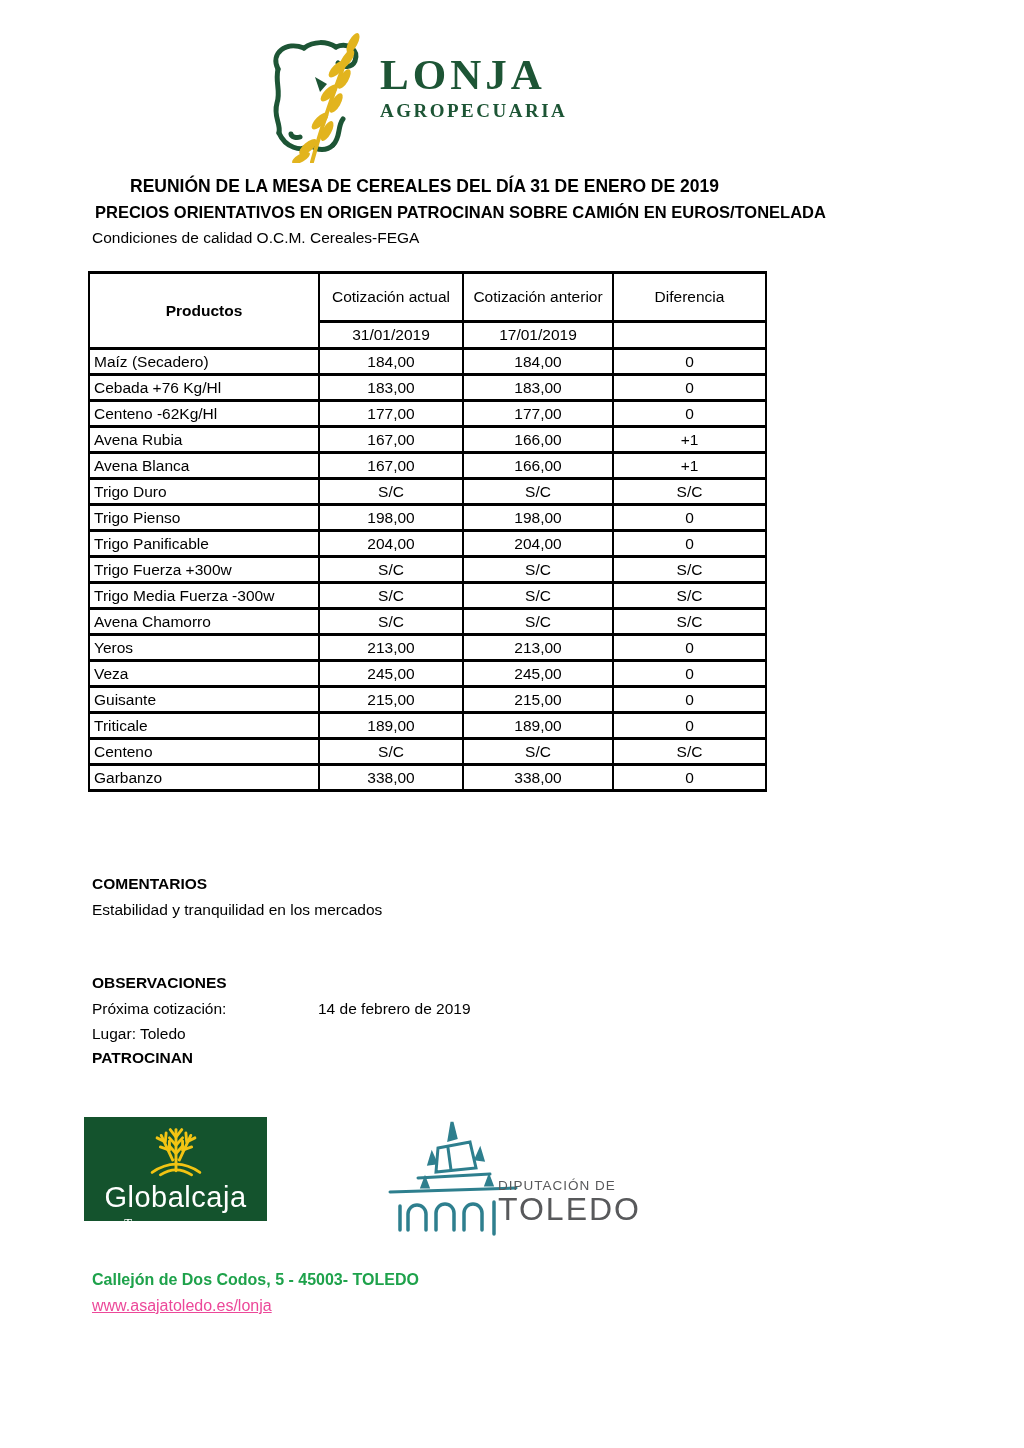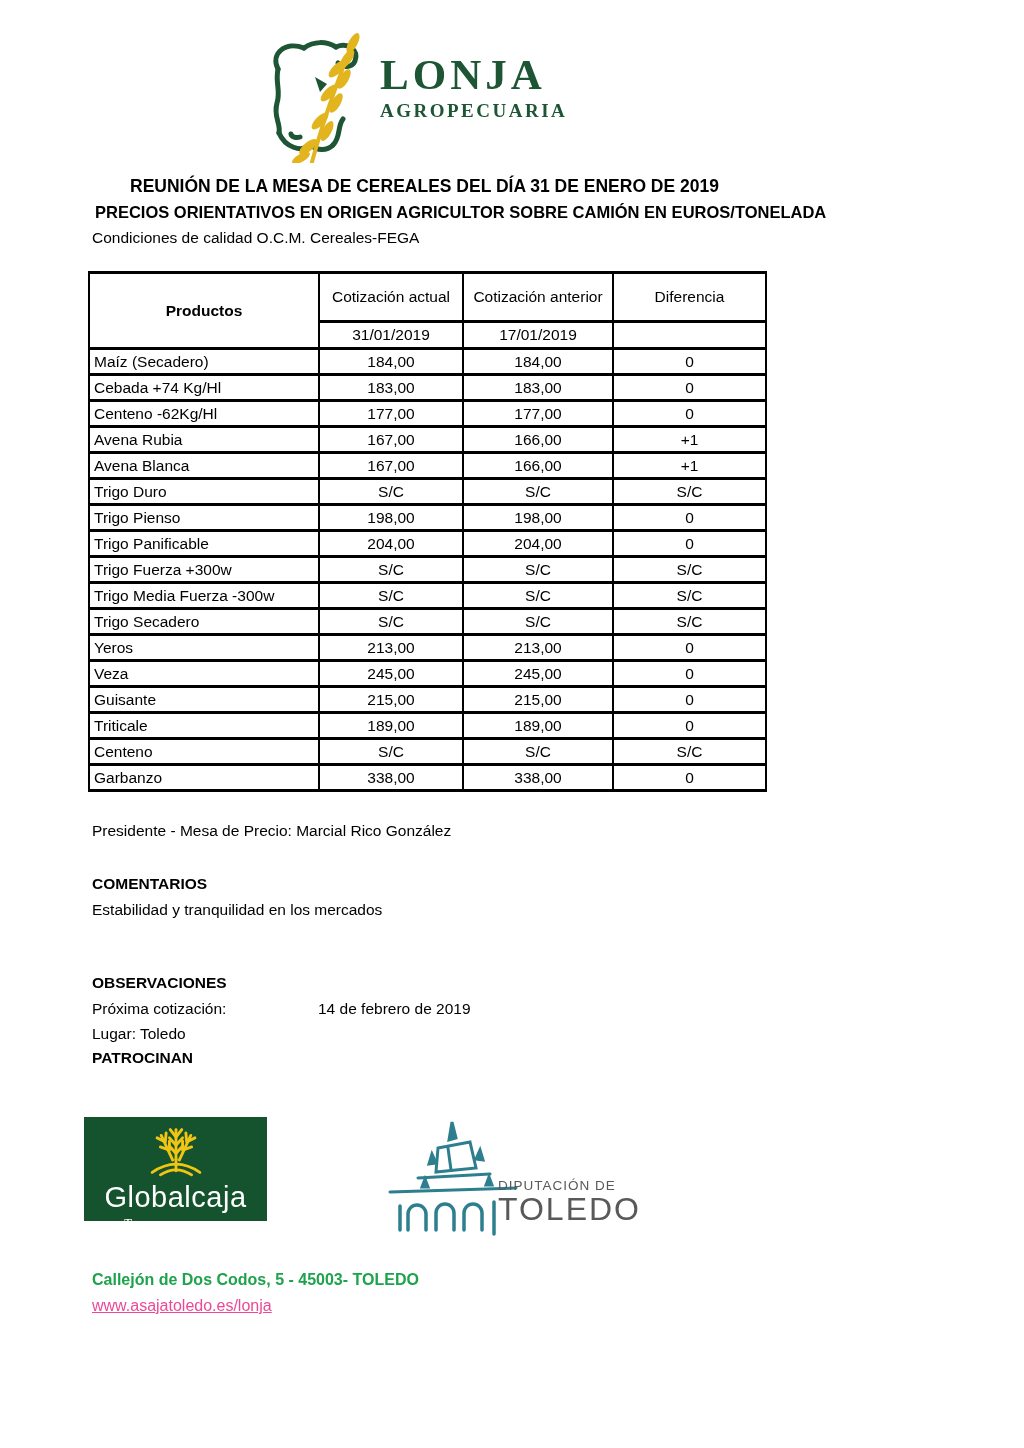--- a/index.html
+++ b/index.html
@@ -105,21 +105,21 @@
         <ellipse cx="35" cy="125" rx="10" ry="4" transform="rotate(-30 35 125)"></ellipse>
       </g>
     </svg>
     <div class="logo-text">
       <div class="logo-name">LONJA</div>
       <div class="logo-sub1">AGROPECUARIA</div>
     </div>
   </div>
 
   <div class="title-1">REUNIÓN DE LA MESA DE CEREALES DEL DÍA 31 DE ENERO DE 2019</div>
-  <div class="title-2">PRECIOS ORIENTATIVOS EN ORIGEN AGRICULTOR SOBRE CAMIÓN EN EUROS/TONELADA</div>
+  <div class="title-2">PRECIOS ORIENTATIVOS EN ORIGEN PATROCINAN SOBRE CAMIÓN EN EUROS/TONELADA</div>
   <div class="conditions">Condiciones de calidad O.C.M. Cereales-FEGA</div>
 
   <table class="prices">
     <colgroup>
       <col style="width:230px">
         <col style="width:144px">
         <col style="width:150px">
         <col style="width:153px">
     </colgroup>
     <thead>
@@ -138,21 +138,21 @@
     </thead>
     <tbody>
     <tr>
       <td class="c-product">Maíz (Secadero)</td>
       <td class="c-num">184,00</td>
       <td class="c-num">184,00</td>
       <td class="c-num">0</td>
     </tr>
 
     <tr>
-      <td class="c-product">Cebada +74 Kg/Hl</td>
+      <td class="c-product">Cebada +76 Kg/Hl</td>
       <td class="c-num">183,00</td>
       <td class="c-num">183,00</td>
       <td class="c-num">0</td>
     </tr>
 
     <tr>
       <td class="c-product">Centeno -62Kg/Hl</td>
       <td class="c-num">177,00</td>
       <td class="c-num">177,00</td>
       <td class="c-num">0</td>
@@ -201,21 +201,21 @@
     </tr>
 
     <tr>
       <td class="c-product">Trigo Media Fuerza -300w</td>
       <td class="c-num">S/C</td>
       <td class="c-num">S/C</td>
       <td class="c-num">S/C</td>
     </tr>
 
     <tr>
-      <td class="c-product">Trigo Secadero</td>
+      <td class="c-product">Avena Chamorro</td>
       <td class="c-num">S/C</td>
       <td class="c-num">S/C</td>
       <td class="c-num">S/C</td>
     </tr>
 
     <tr>
       <td class="c-product">Yeros</td>
       <td class="c-num">213,00</td>
       <td class="c-num">213,00</td>
       <td class="c-num">0</td>
@@ -251,21 +251,20 @@
 
     <tr>
       <td class="c-product">Garbanzo</td>
       <td class="c-num">338,00</td>
       <td class="c-num">338,00</td>
       <td class="c-num">0</td>
     </tr>
   </tbody>
   </table>
 
-  <div class="line president">Presidente - Mesa de Precio: Marcial Rico González</div>
 
   <div class="line bold cm-head">COMENTARIOS</div>
   <div class="line cm-text">Estabilidad y tranquilidad en los mercados</div>
 
   <div class="line bold ob-head">OBSERVACIONES</div>
   <div class="line ob-next">
     <span class="lbl">Próxima cotización:</span>
     <span>14 de febrero de 2019</span>
   </div>
   <div class="line ob-place">Lugar: Toledo</div>

